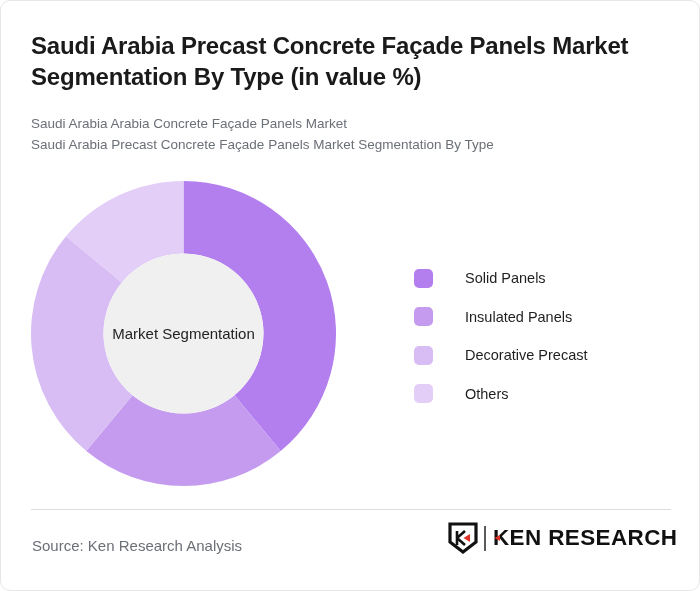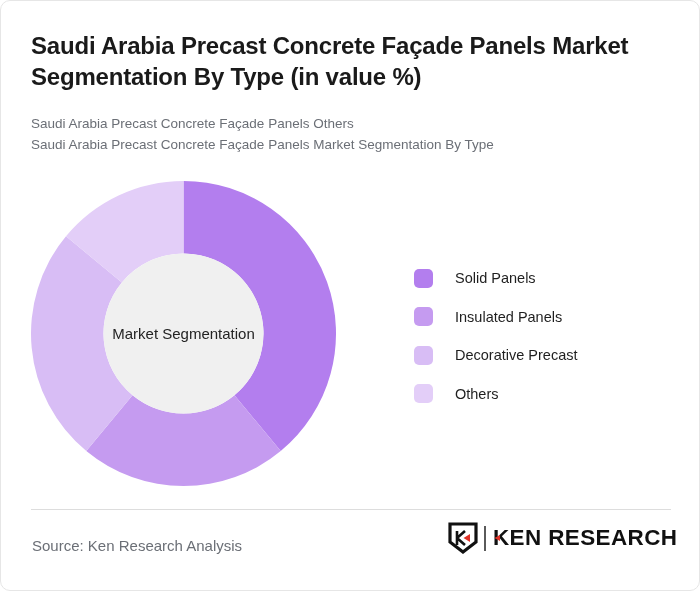--- a/index.html
+++ b/index.html
@@ -90,21 +90,21 @@
     align-items: center;
     height: 38.5px;
   }
   .legend-swatch {
     width: 19px;
     height: 19px;
     border-radius: 5px;
     flex: 0 0 auto;
   }
   .legend-label {
-    margin-left: 22px;
+    margin-left: 32px;
     font-size: 14.5px;
     color: #1f1f1f;
     white-space: nowrap;
   }
 
   .divider {
     position: absolute;
     left: 30px;
     top: 508px;
     width: 640px;
@@ -136,21 +136,21 @@
   .logo-word { display: block; }
 </style>
 </head>
 <body>
 
 <div class="card">
 
   <div class="title">Saudi Arabia Precast Concrete Façade Panels Market Segmentation By Type (in value %)</div>
 
   <div class="subtitles">
-    <span class="subtitle-line">Saudi Arabia Precast Concrete Façade Panels Others</span>
+    <span class="subtitle-line">Saudi Arabia Arabia Concrete Façade Panels Market</span>
     <span class="subtitle-line">Saudi Arabia Precast Concrete Façade Panels Market Segmentation By Type</span>
   </div>
 
   <div class="chart-area">
 
     <div class="donut-wrap">
       <svg class="donut-svg" viewBox="0 0 305 305">
         <g id="donut-slices">
             <path d="M 152.5 0 A 152.5 152.5 0 0 1 249.70715843667517 270.00326952330784 L 203.49391917989516 214.14105942206314 A 80 80 0 0 0 152.5 72.5 Z" fill="#B37EEE"></path>
             <path d="M 249.70715843667517 270.00326952330784 A 152.5 152.5 0 0 1 55.29284156332476 270.00326952330784 L 101.50608082010478 214.1410594220631 A 80 80 0 0 0 203.49391917989516 214.14105942206314 Z" fill="#C59BF0"></path>

